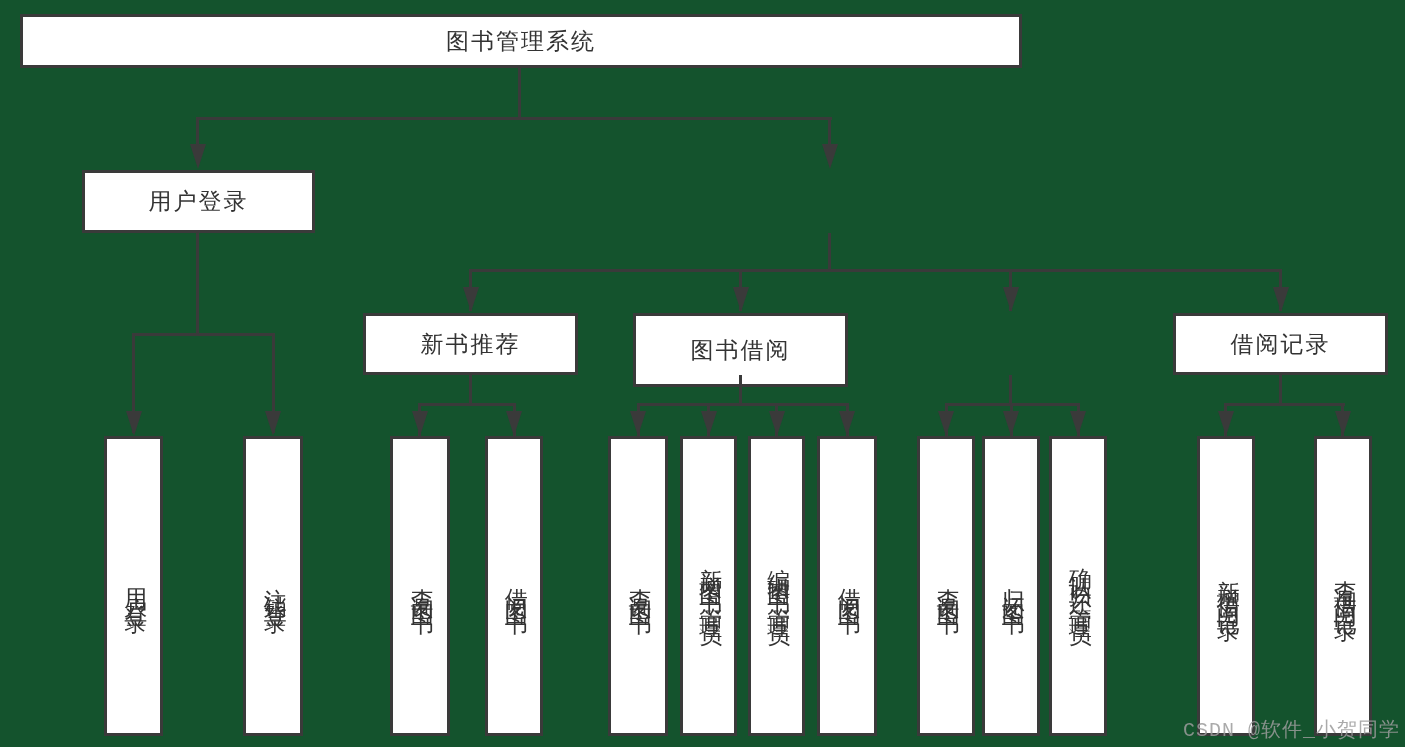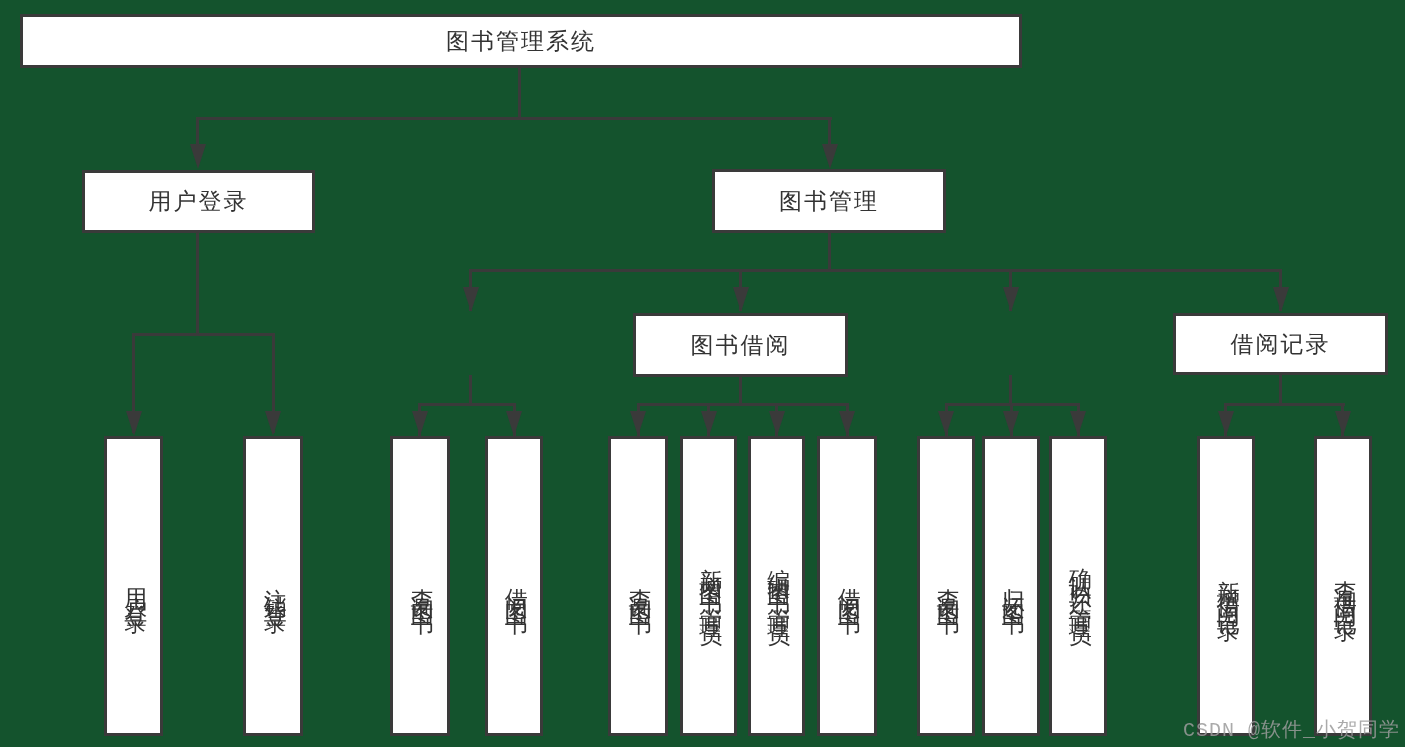--- a/index.html
+++ b/index.html
@@ -68,43 +68,43 @@
   <div class="line" style="left:518px;top:68px;width:3px;height:52px;"></div>
   <div class="line" style="left:196px;top:117px;width:636px;height:3px;"></div>
   <div class="line" style="left:196px;top:117px;width:3px;height:33px;"></div>
   <div class="tri" style="left:190px;top:144px;"></div>
   <div class="line" style="left:828px;top:117px;width:3px;height:33px;"></div>
   <div class="tri" style="left:822px;top:144px;"></div>
 
   <div class="box" style="left:82px;top:170px;width:233px;height:63px;">
     <span class="hlabel">用户登录</span>
   </div>
-  <div class="box" style="left:712px;top:169px;width:234px;height:64px;">
-    <span class="hlabel">图书管理</span>
-  </div>
 
   <div class="line" style="left:196px;top:233px;width:3px;height:102px;"></div>
   <div class="line" style="left:132px;top:333px;width:143px;height:3px;"></div>
   <div class="line" style="left:132px;top:333px;width:3px;height:100px;"></div>
   <div class="tri" style="left:126px;top:411px;"></div>
   <div class="line" style="left:272px;top:333px;width:3px;height:100px;"></div>
   <div class="tri" style="left:265px;top:411px;"></div>
 
   <div class="line" style="left:828px;top:233px;width:3px;height:39px;"></div>
   <div class="line" style="left:469px;top:269px;width:813px;height:3px;"></div>
   <div class="line" style="left:469px;top:269px;width:3px;height:42px;"></div>
   <div class="tri" style="left:463px;top:287px;"></div>
   <div class="line" style="left:739px;top:269px;width:3px;height:42px;"></div>
   <div class="tri" style="left:733px;top:287px;"></div>
   <div class="line" style="left:1009px;top:269px;width:3px;height:42px;"></div>
   <div class="tri" style="left:1003px;top:287px;"></div>
   <div class="line" style="left:1279px;top:269px;width:3px;height:42px;"></div>
   <div class="tri" style="left:1273px;top:287px;"></div>
 
-  <div class="box" style="left:633px;top:313px;width:215px;height:64px;">
+  <div class="box" style="left:363px;top:313px;width:215px;height:62px;">
+    <span class="hlabel">新书推荐</span>
+  </div>
+  <div class="box" style="left:633px;top:313px;width:215px;height:74px;">
     <span class="hlabel">图书借阅</span>
   </div>
   <div class="box" style="left:1173px;top:313px;width:215px;height:62px;">
     <span class="hlabel">借阅记录</span>
   </div>
 
   <div class="line" style="left:469px;top:375px;width:3px;height:31px;"></div>
   <div class="line" style="left:418px;top:403px;width:98px;height:3px;"></div>
   <div class="line" style="left:418px;top:403px;width:3px;height:33px;"></div>
   <div class="tri" style="left:412px;top:411px;"></div>

